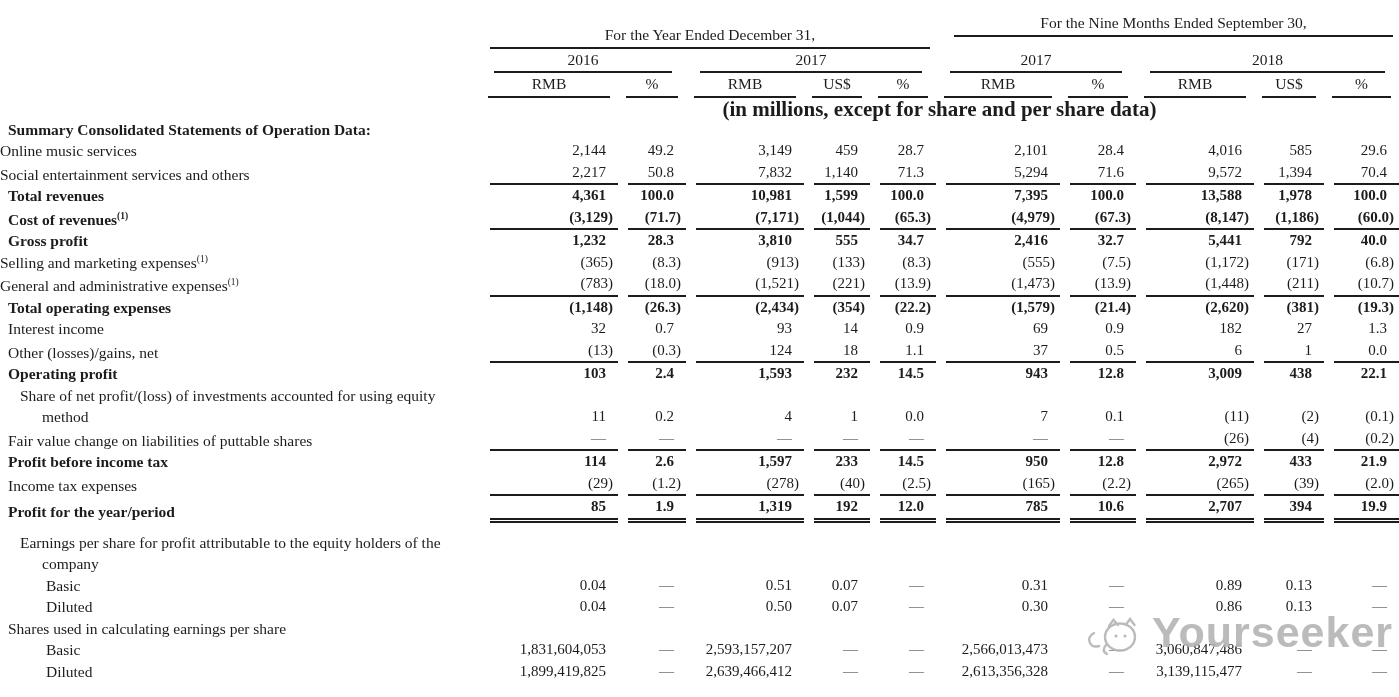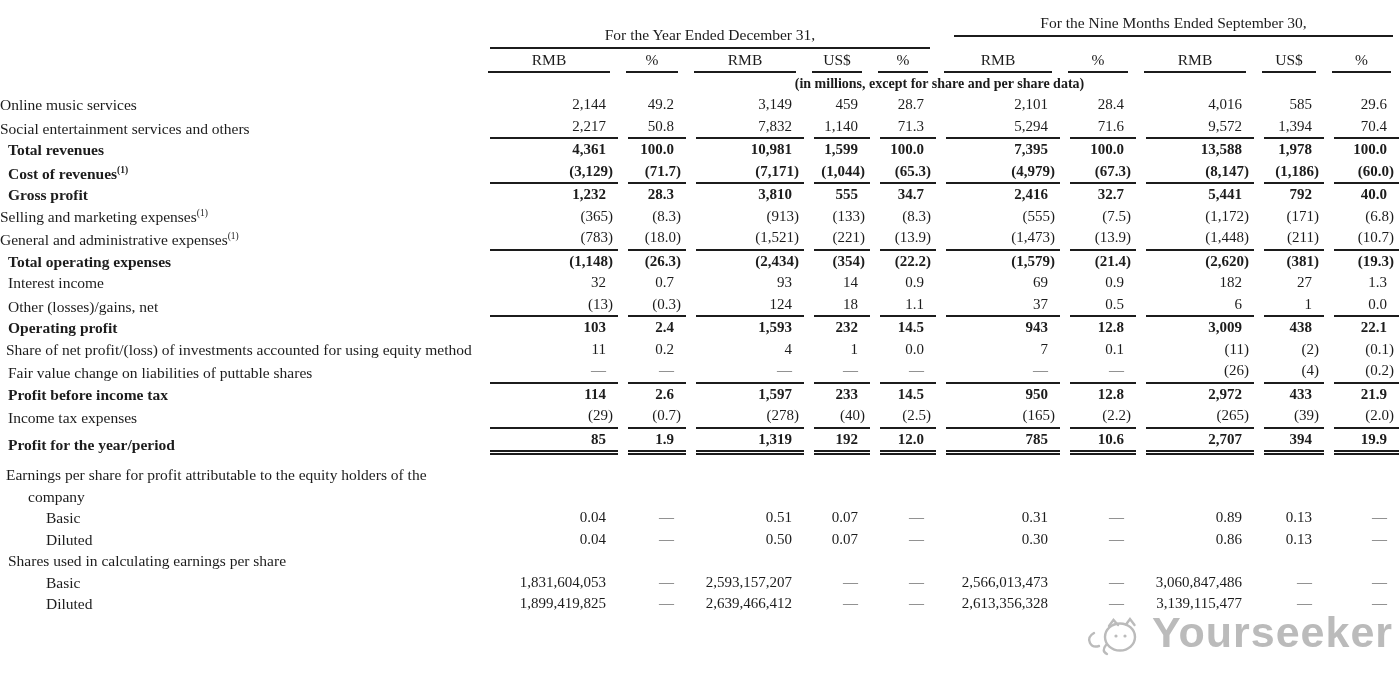--- a/index.html
+++ b/index.html
@@ -10,28 +10,28 @@
   }
   table{border-collapse:collapse;table-layout:fixed;width:1399px;margin-top:12px;}
   td{vertical-align:bottom;padding:0;font-size:15px;line-height:21.5px;}
   
   thead td{vertical-align:bottom;}
   .hdr{display:block;text-align:center;font-weight:normal;font-size:15.5px;
        border-bottom:2px solid #1c1c1c;margin:0 8px;padding-bottom:1px;}
   .hdr.g1{margin:0 6px 0 10px;}
   .hdr.g2{margin:0 6px 12px 18px;}
   .hdr.y{margin:0 14px;}
-  .note-cell{font-weight:bold;text-align:center;font-size:14px;line-height:20px;padding-top:1px;}
+  .note-cell{font-weight:bold;text-align:center;font-size:21px;line-height:20px;padding-top:1px;}
   
   .lbl{font-size:15.5px;}
   .lbl span{display:inline;}
   .ind0{padding-left:8px;}
   .ind1{}
   .ind2{padding-left:46px;}
-  .hang{padding-left:28px;text-indent:-22px;margin-left:24px;}
+  .hang{padding-left:42px;text-indent:-22px;margin-left:24px;}
   .bold .lbl, .bold .v{font-weight:bold;}
   sup{font-size:9.5px;line-height:0;}
   .num{vertical-align:bottom;}
   .v{display:block;text-align:right;padding-right:12px;margin-left:10px;}
   .v.paren{padding-right:5px;}
   .v.dash{color:#6e6e6e;}
   .v.ru{border-bottom:2px solid #1c1c1c;}
   .v.rd{border-bottom:5px double #1c1c1c;}
   .gap td{padding-top:9px;}
   
@@ -68,20 +68,35 @@
       <td></td>
       <td colspan="5">
         <span class="hdr g1">For the Year Ended December 31,</span>
       </td>
       <td colspan="5">
         <span class="hdr g2">For the Nine Months Ended September 30,</span>
       </td>
     </tr>
     <tr>
       <td></td>
+      <td colspan="2">
+        <span class="hdr y">2016</span>
+      </td>
+      <td colspan="3">
+        <span class="hdr y">2017</span>
+      </td>
+      <td colspan="2">
+        <span class="hdr y">2017</span>
+      </td>
+      <td colspan="3">
+        <span class="hdr y">2018</span>
+      </td>
+    </tr>
+    <tr>
+      <td></td>
       <td>
           <span class="hdr">RMB</span>
         </td>
       <td>
           <span class="hdr">%</span>
         </td>
       <td>
           <span class="hdr">RMB</span>
         </td>
       <td>
@@ -105,20 +120,33 @@
       <td>
           <span class="hdr">%</span>
         </td>
     </tr>
     <tr>
       <td></td>
       <td colspan="10" class="note-cell">(in millions, except for share and per share data)</td>
     </tr>
   </thead>
   <tbody id="rows">
+      <tr class="bold">
+        <td class="lbl ind0"><span>Summary Consolidated Statements of Operation Data:</span></td>
+        <td class="num"></td>
+        <td class="num"></td>
+        <td class="num"></td>
+        <td class="num"></td>
+        <td class="num"></td>
+        <td class="num"></td>
+        <td class="num"></td>
+        <td class="num"></td>
+        <td class="num"></td>
+        <td class="num"></td>
+      </tr>
       <tr>
         <td class="lbl ind1"><span>Online music services</span></td>
         <td class="num">
           <span class="v">2,144</span>
         </td>
         <td class="num">
           <span class="v">49.2</span>
         </td>
         <td class="num">
           <span class="v">3,149</span>
@@ -573,21 +601,21 @@
         <td class="num">
           <span class="v">21.9</span>
         </td>
       </tr>
       <tr>
         <td class="lbl ind0"><span>Income tax expenses</span></td>
         <td class="num">
           <span class="v paren ru">(29)</span>
         </td>
         <td class="num">
-          <span class="v paren ru">(0.7)</span>
+          <span class="v paren ru">(1.2)</span>
         </td>
         <td class="num">
           <span class="v paren ru">(278)</span>
         </td>
         <td class="num">
           <span class="v paren ru">(40)</span>
         </td>
         <td class="num">
           <span class="v paren ru">(2.5)</span>
         </td>

